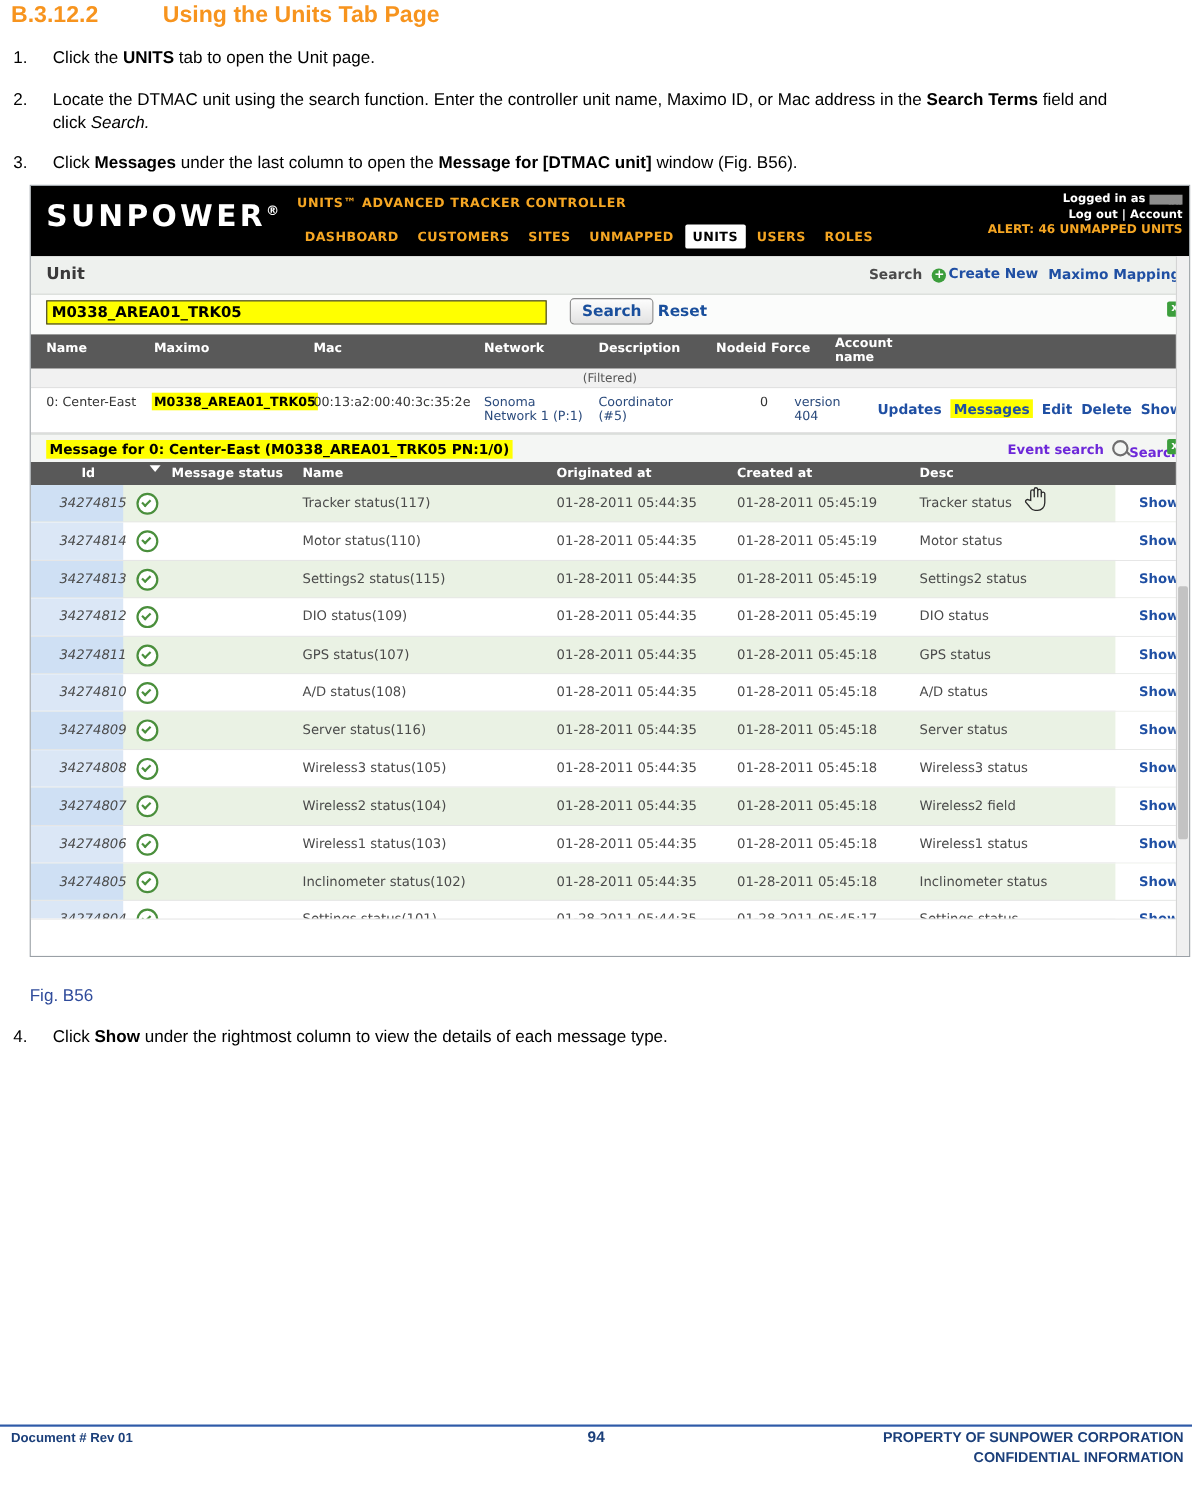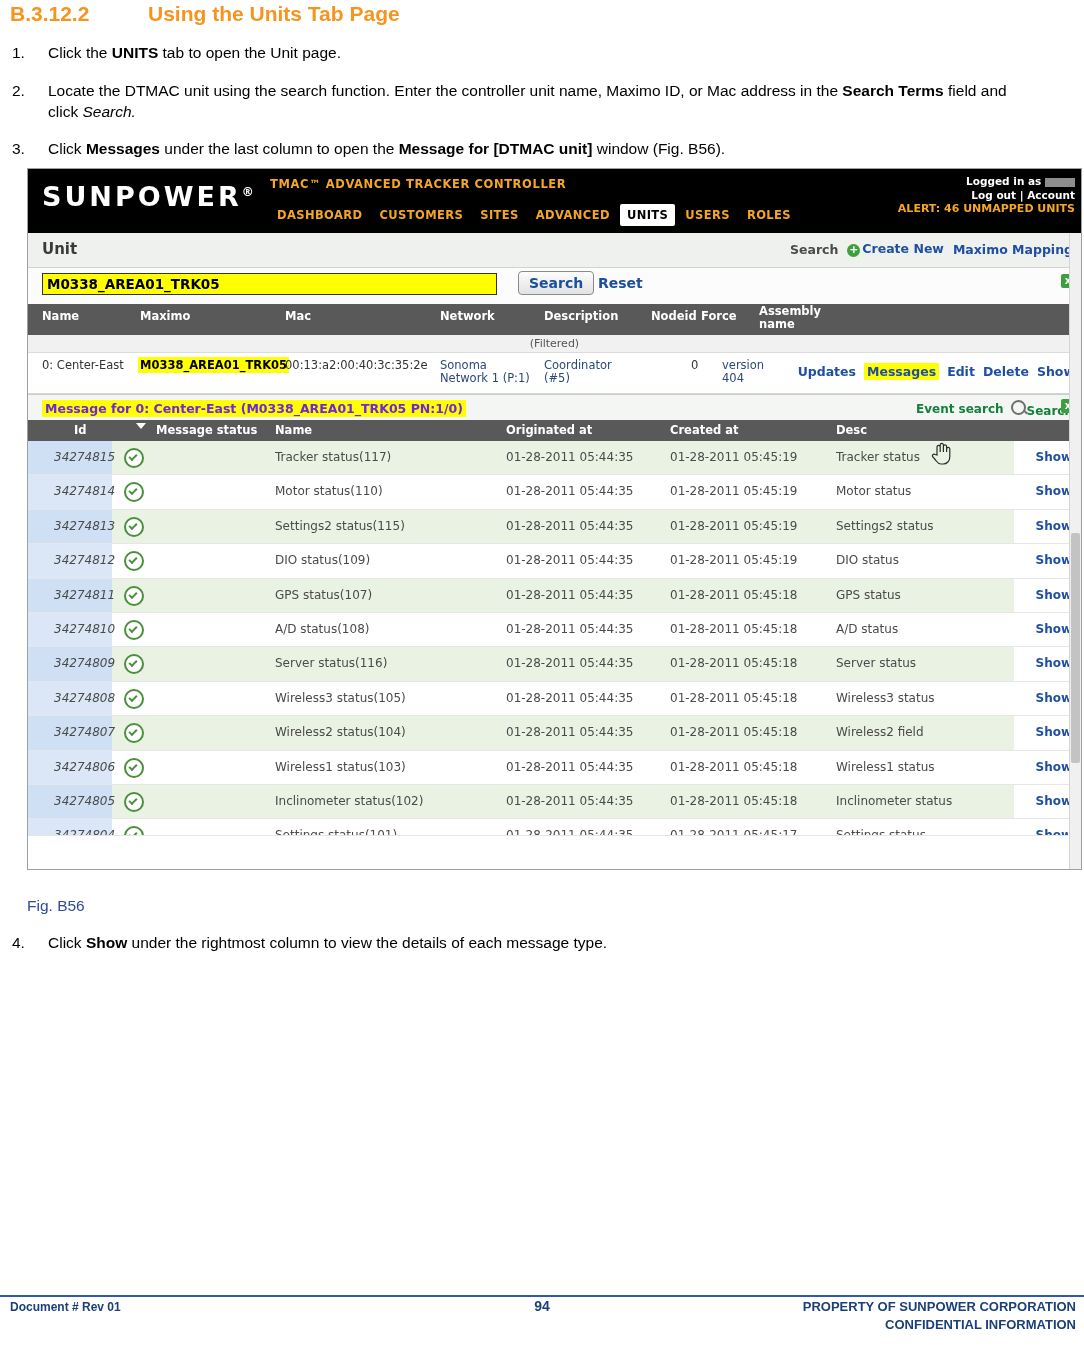--- a/index.html
+++ b/index.html
@@ -302,33 +302,33 @@
     height: 25px;
     background: #f4f6f4;
     border-top: 1px solid #c9cec9;
   }
   .msg-head .title {
     position: absolute;
     left: 14px; top: 5px;
     background: #ffff00;
     font-size: 12.5px;
     font-weight: bold;
-    color: #6d28d9;
+    color: #000000;
     padding: 1px 3px;
   }
   .msg-head .right-links {
     position: absolute;
     right: 8px;
     top: 5px;
     display: flex;
     align-items: center;
     gap: 7px;
     font-size: 12px;
     font-weight: bold;
-    color: #15803d;
+    color: #6d28d9;
   }
   .lens {
     display: inline-block;
     width: 11px; height: 11px;
     border: 2px solid #6f6f6f;
     border-radius: 50%;
     position: relative;
     margin-right: 1px;
   }
   .lens::after {
@@ -478,26 +478,26 @@
 </div>
 <div class="step" id="step3">
   <span class="idx">3.</span>
   <span class="txt"><span>Click </span><span class="b">Messages</span><span> under the last column to open the </span><span class="b">Message for [DTMAC unit]</span><span> window (Fig. B56).</span></span>
 </div>
 
 <div id="screenshot">
 
   <div class="app-top">
     <div class="logo"><span>SUNPOWER</span><span class="reg">®</span></div>
-    <div class="app-title">TMAC™ ADVANCED TRACKER CONTROLLER</div>
+    <div class="app-title">UNITS™ ADVANCED TRACKER CONTROLLER</div>
     <div class="nav">
       <div class="nav-item">DASHBOARD</div>
       <div class="nav-item">CUSTOMERS</div>
       <div class="nav-item">SITES</div>
-      <div class="nav-item">ADVANCED</div>
+      <div class="nav-item">UNMAPPED</div>
       <div class="nav-item active">UNITS</div>
       <div class="nav-item">USERS</div>
       <div class="nav-item">ROLES</div>
     </div>
     <div class="login-box">
       <div class="l1"><span>Logged in as</span> <span class="redact">xx</span></div>
       <div class="l2">Log out | Account</div>
       <div class="l3">ALERT: 46 UNMAPPED UNITS</div>
     </div>
   </div>
@@ -519,21 +519,21 @@
   </div>
 
   <div class="unit-thead">
     <span style="left:14px;">Name</span>
     <span style="left:112px;">Maximo</span>
     <span style="left:257px;">Mac</span>
     <span style="left:412px;">Network</span>
     <span style="left:516px;">Description</span>
     <span style="left:623px;">Nodeid</span>
     <span style="left:673px;">Force</span>
-    <span class="two-line" style="left:731px; width:66px;">Assembly name</span>
+    <span class="two-line" style="left:731px; width:66px;">Account name</span>
   </div>
 
   <div class="filtered-row">(Filtered)</div>
 
   <div class="unit-row">
     <div class="cell dark" style="left:14px; width:92px;">0: Center-East</div>
     <div class="cell" style="left:110px;"><span class="hl">M0338_AREA01_TRK05</span></div>
     <div class="cell dark" style="left:257px;">00:13:a2:00:40:3c:35:2e</div>
     <div class="cell" style="left:412px; width:96px;">Sonoma Network 1 (P:1)</div>
     <div class="cell" style="left:516px; width:90px;">Coordinator (#5)</div>

